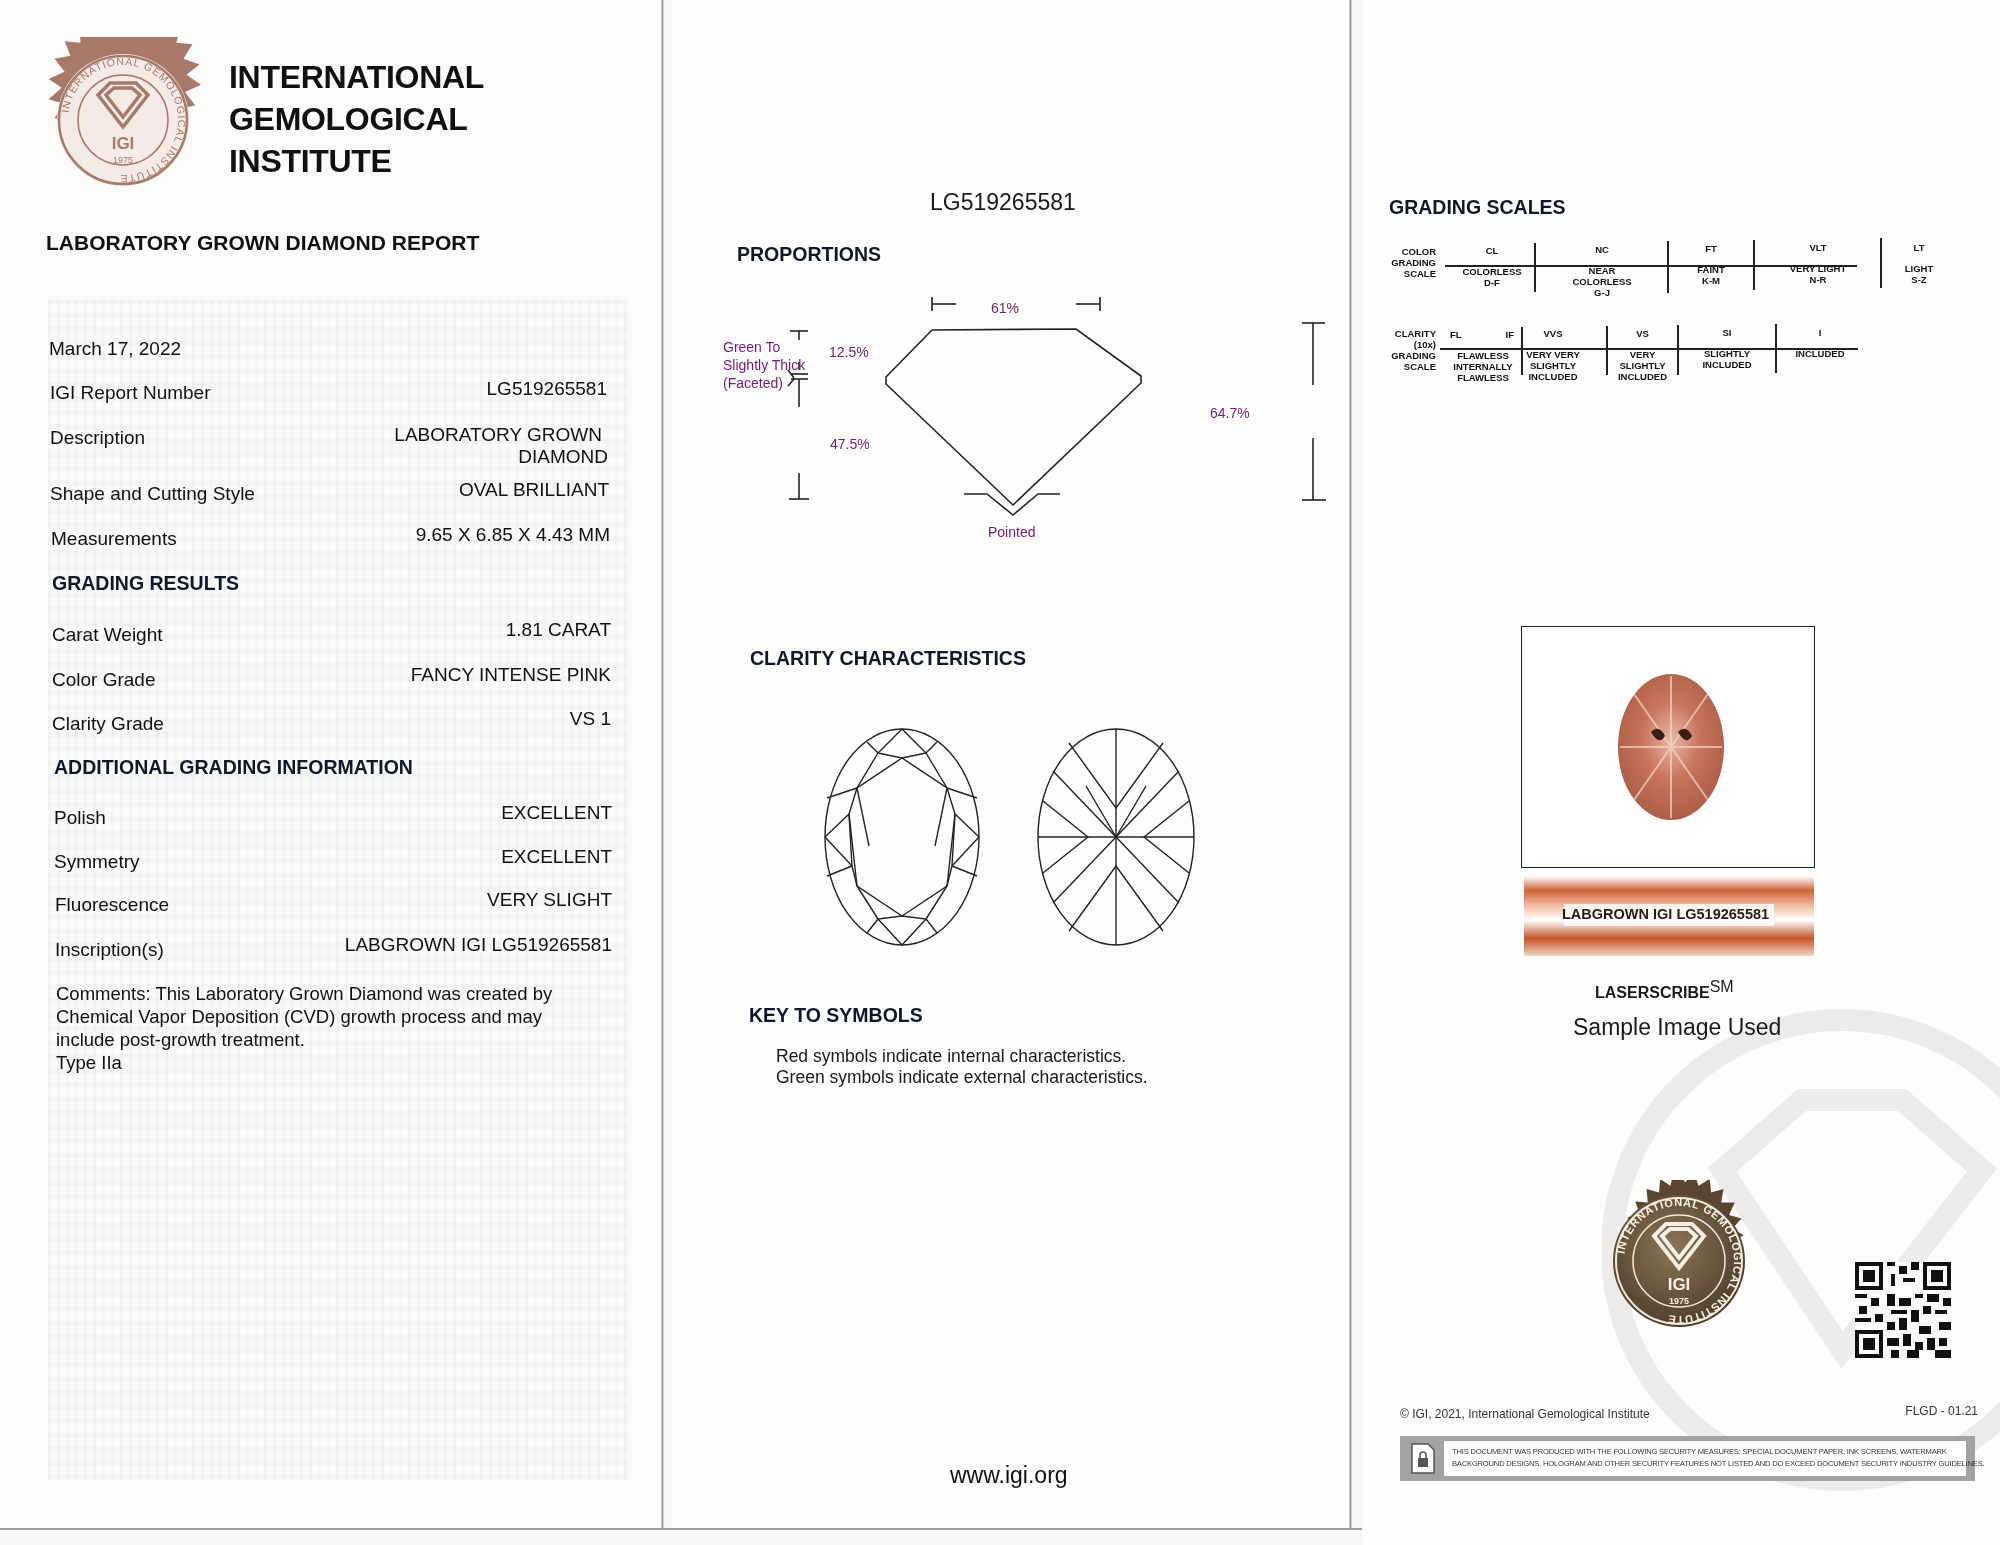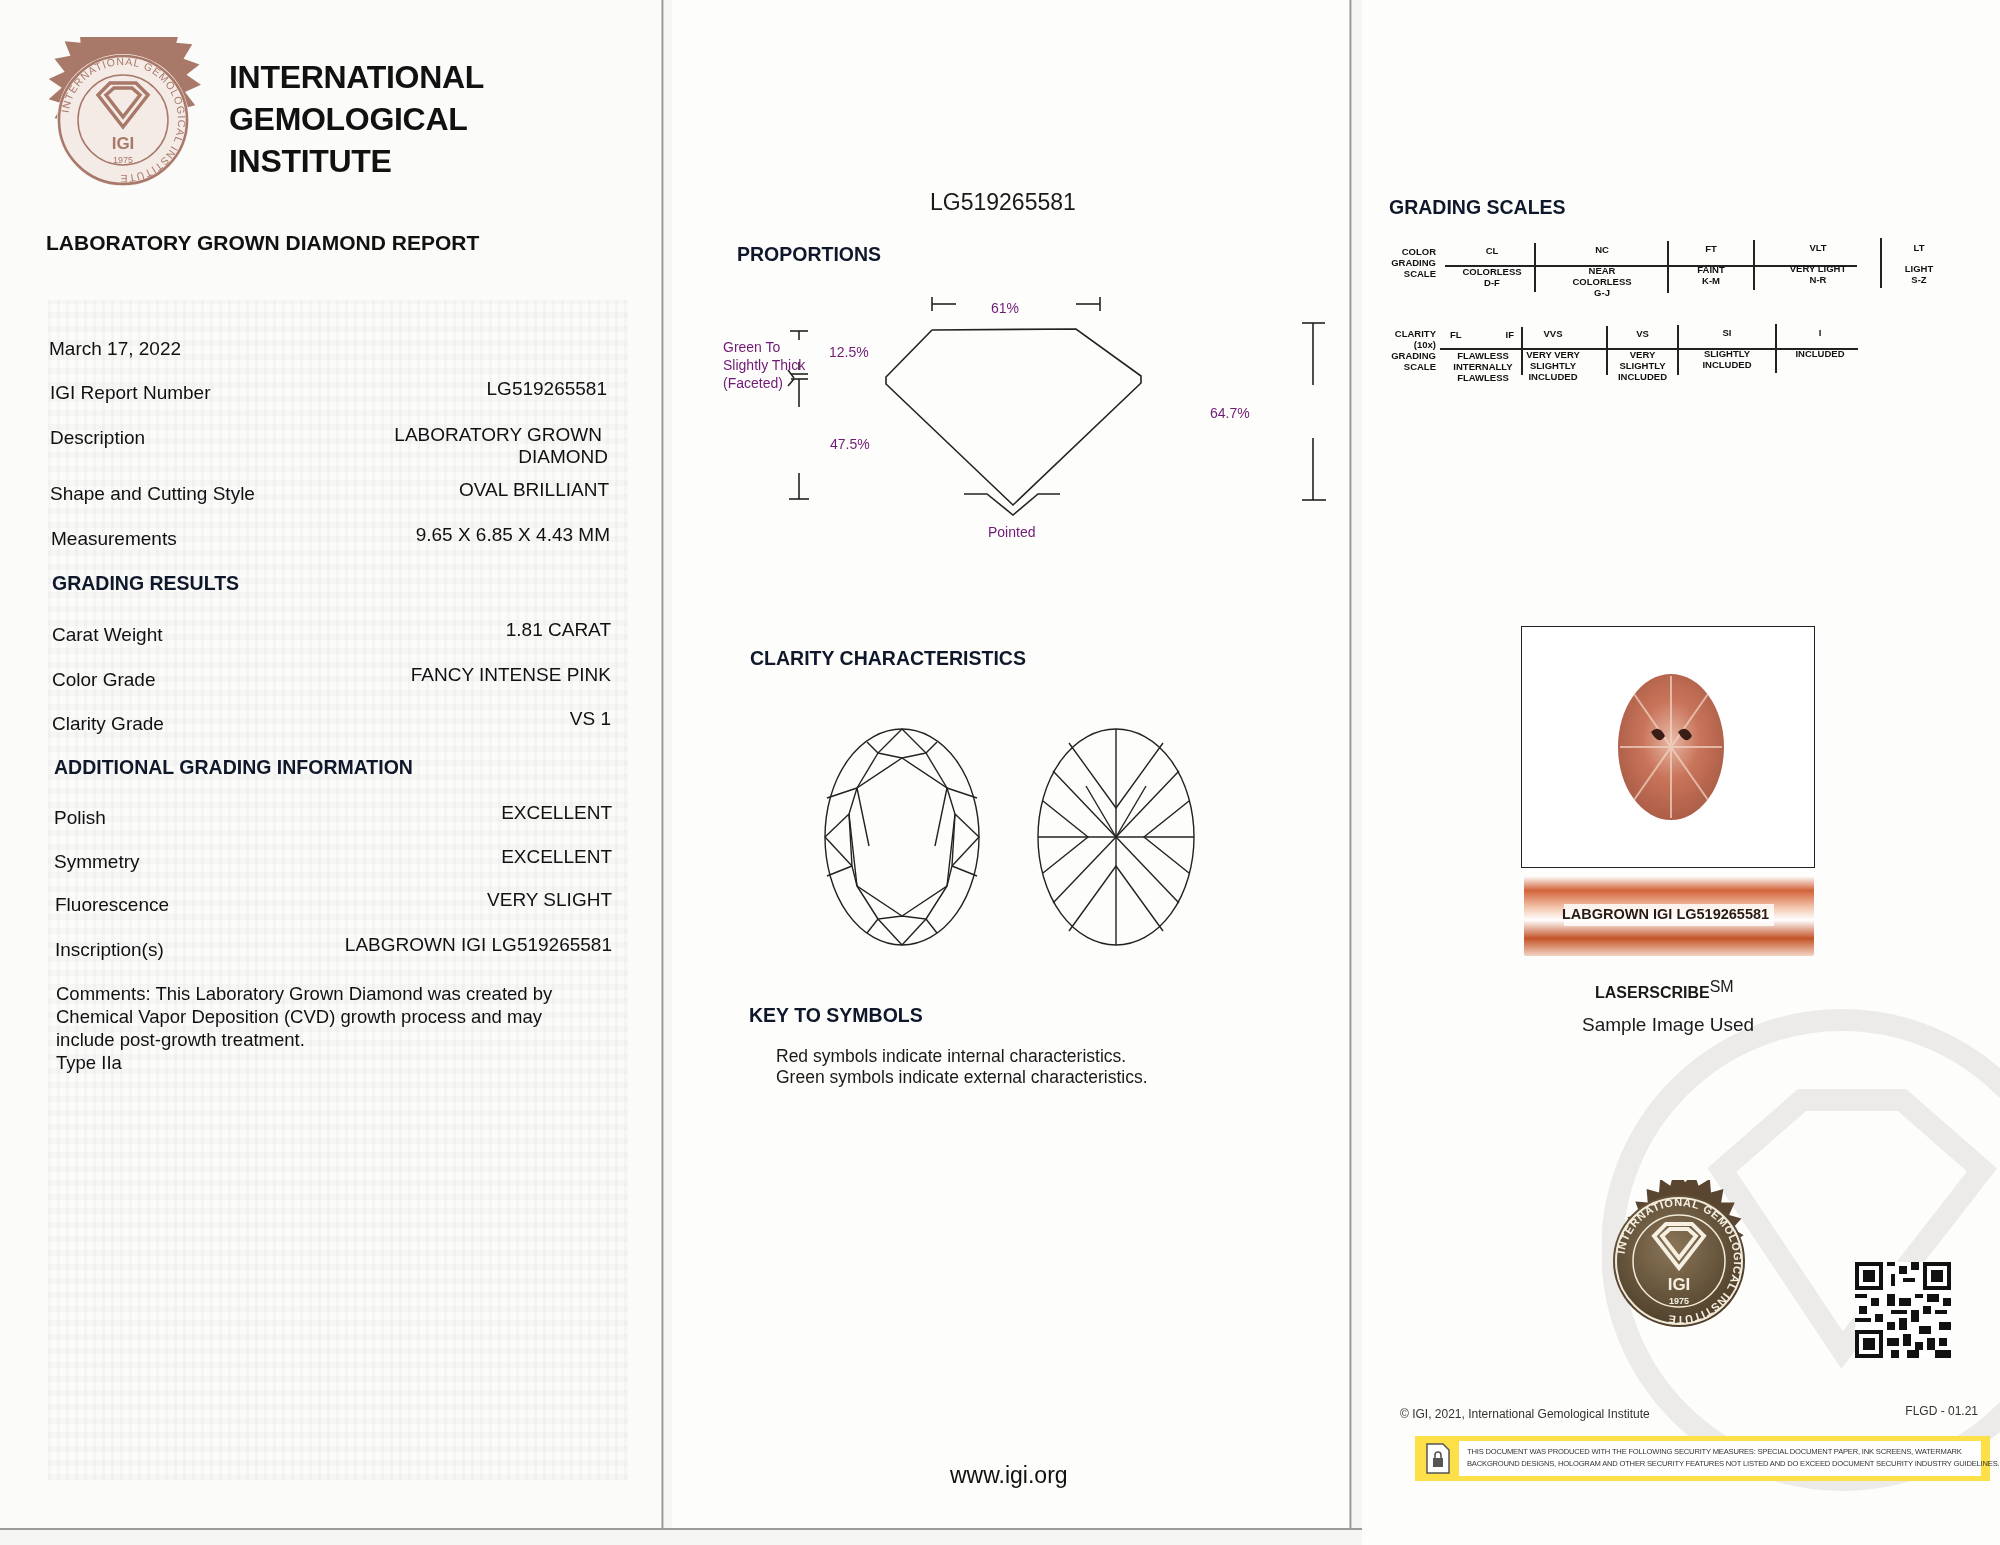--- a/index.html
+++ b/index.html
@@ -19,21 +19,21 @@
   .lbl{font-size:19px;color:#111;}
   .val{font-size:19px;color:#111;text-align:right;}
   .hdr{font-weight:bold;font-size:19.5px;color:#0f172a;}
   .comments{font-size:18.5px;line-height:23px;color:#111;width:560px;}
   .small{font-size:14px;color:#701a75;}
   .tiny{font-size:9.5px;font-weight:bold;color:#111;text-align:center;line-height:11px;}
   .tiny-l{font-size:9.5px;font-weight:bold;color:#111;text-align:right;line-height:11px;}
   .vbar{position:absolute;width:2px;background:#222;}
   .hline{position:absolute;height:2px;background:#222;}
   .footer-url{font-size:23px;color:#111;}
-  .security-box{position:absolute;left:1400px;top:1436px;width:575px;height:45px;background:#fde047;margin-left:15px;}
+  .security-box{position:absolute;left:1400px;top:1436px;width:575px;height:45px;background:#a3a3a3;}
   .security-inner{position:absolute;left:44px;top:5px;width:522px;height:35px;background:#fff;}
   .security-text{position:absolute;left:8px;top:5px;font-size:7.6px;line-height:12px;color:#333;letter-spacing:-0.2px;white-space:nowrap;}
 </style>
 </head>
 <body>
 
 <div id="panel-left" class="panel">
   <div class="watermark"></div>
 
   <svg class="abs" style="left:40px;top:37px" width="166" height="166" viewBox="0 0 166 166">
@@ -334,21 +334,21 @@
   </div>
 
   <div class="abs" style="left:162px;top:876px;width:290px;height:80px;background:linear-gradient(180deg,#fff 0%,#d2643a 18%,#f4c8b0 40%,#ffffff 55%,#c45428 78%,#f2d4c4 100%);border-radius:2px">
     <div class="abs" style="left:40px;top:28px;width:210px;height:22px;background:rgba(255,255,255,0.8)"></div>
     <div class="abs" style="left:38px;top:30px;font-size:14.5px;font-weight:bold;color:#2a1a14;white-space:nowrap">LABGROWN IGI LG519265581</div>
   </div>
 
   <div class="abs" style="left:233px;top:978px;font-size:16px;font-weight:bold">
     <span>LASERSCRIBE</span><sup style="font-size:16px;font-weight:normal">SM</sup>
   </div>
-  <div class="abs" style="left:220px;top:1014px;font-size:19px">Sample Image Used</div>
+  <div class="abs" style="left:211px;top:1014px;font-size:23px">Sample Image Used</div>
 
   <svg class="abs" style="left:236px;top:1180px" width="162" height="162" viewBox="0 0 162 162">
     <defs>
       <path id="ringPathR" d="M 81,81 m -55,0 a 55,55 0 1,1 110,0 a 55,55 0 1,1 -110,0"></path>
       <radialGradient id="goldGrad" cx="45%" cy="40%" r="65%">
         <stop offset="0%" stop-color="#8a7658"></stop>
         <stop offset="100%" stop-color="#4a3a26"></stop>
       </radialGradient>
     </defs>
     <polygon fill="#5a4630" points="81,1 87,11 95,3 99,14 109,8 110,20 121,17 119,29 131,29 126,40 137,43 129,52 139,58 128,64 135,74 123,77 128,88 116,88 117,100 106,96 104,108 95,101 91,112 84,103 77,112 71,102 62,108 61,96 51,99 52,87 41,87 46,76 35,73 43,64 33,57 43,51 36,42 47,39 43,28 54,29 53,17 64,20 65,8 74,14 77,3" transform="scale(1.13) translate(-10,-9)"></polygon>

